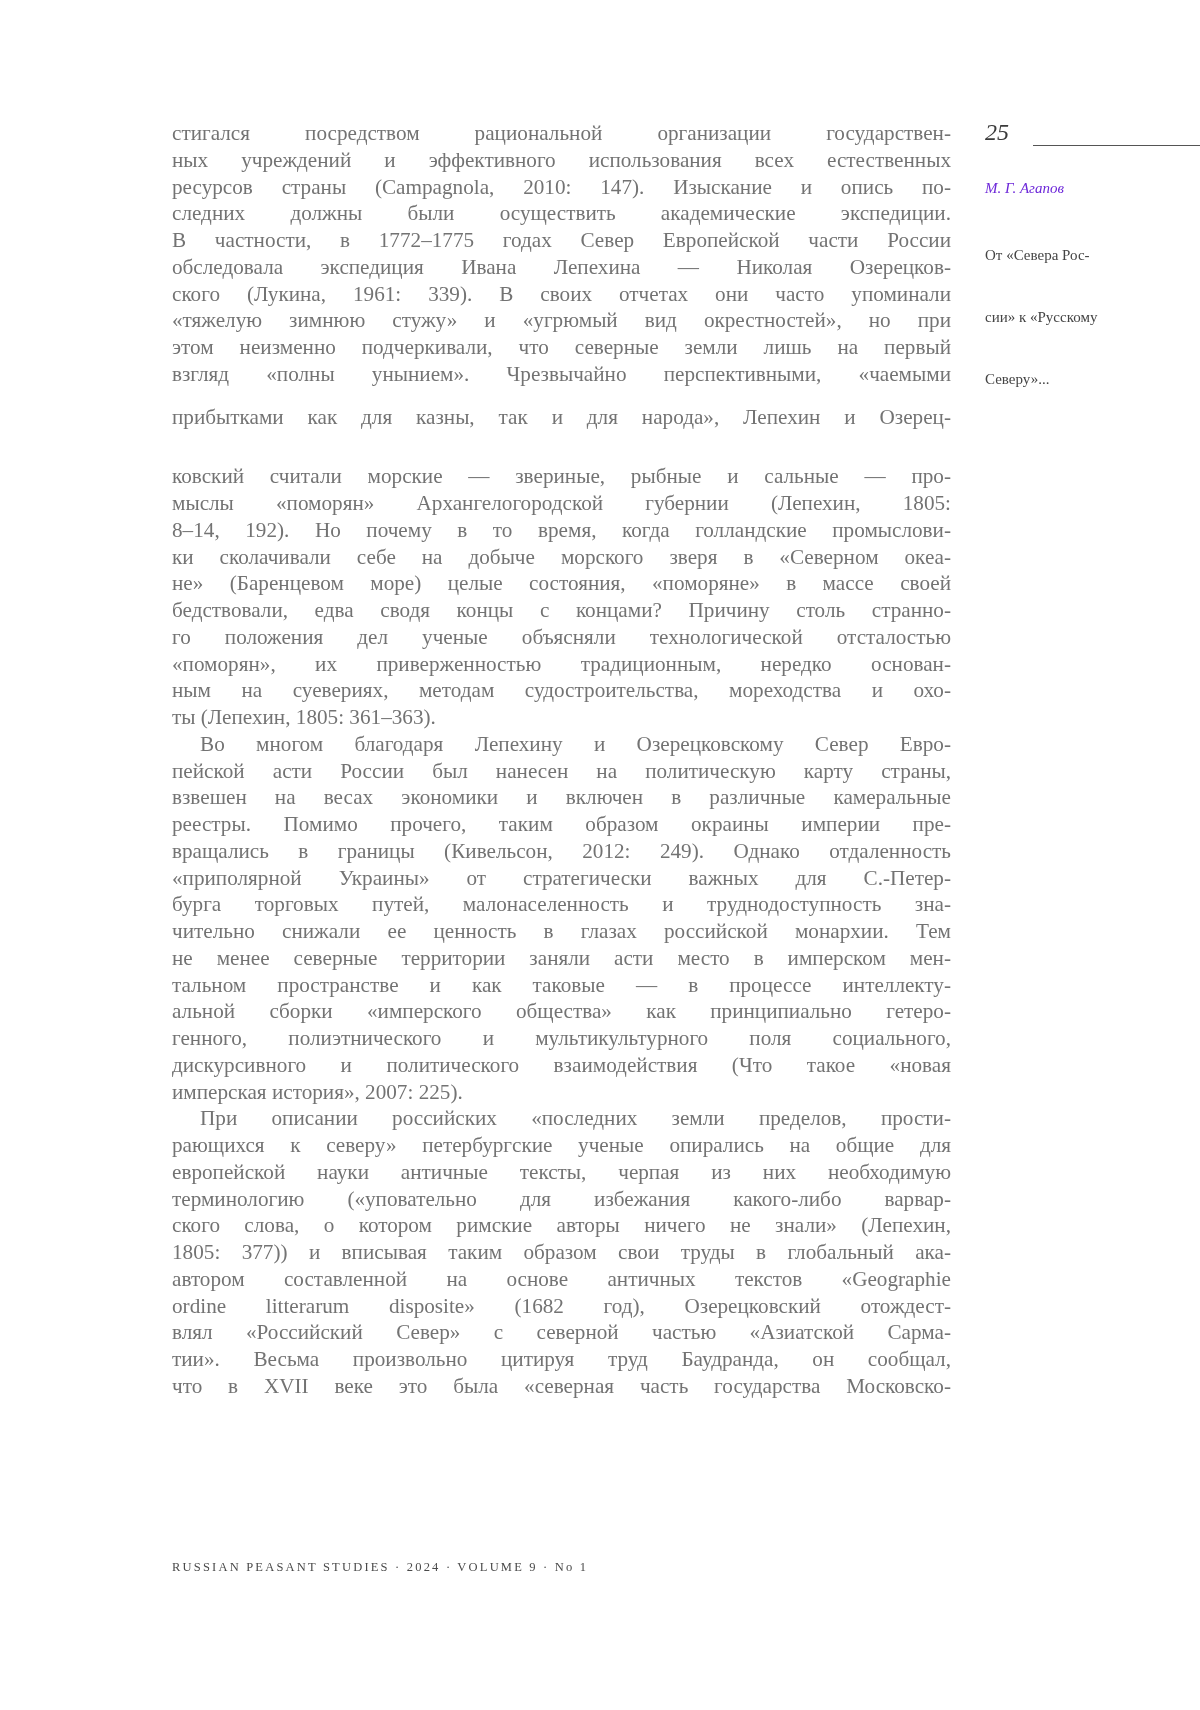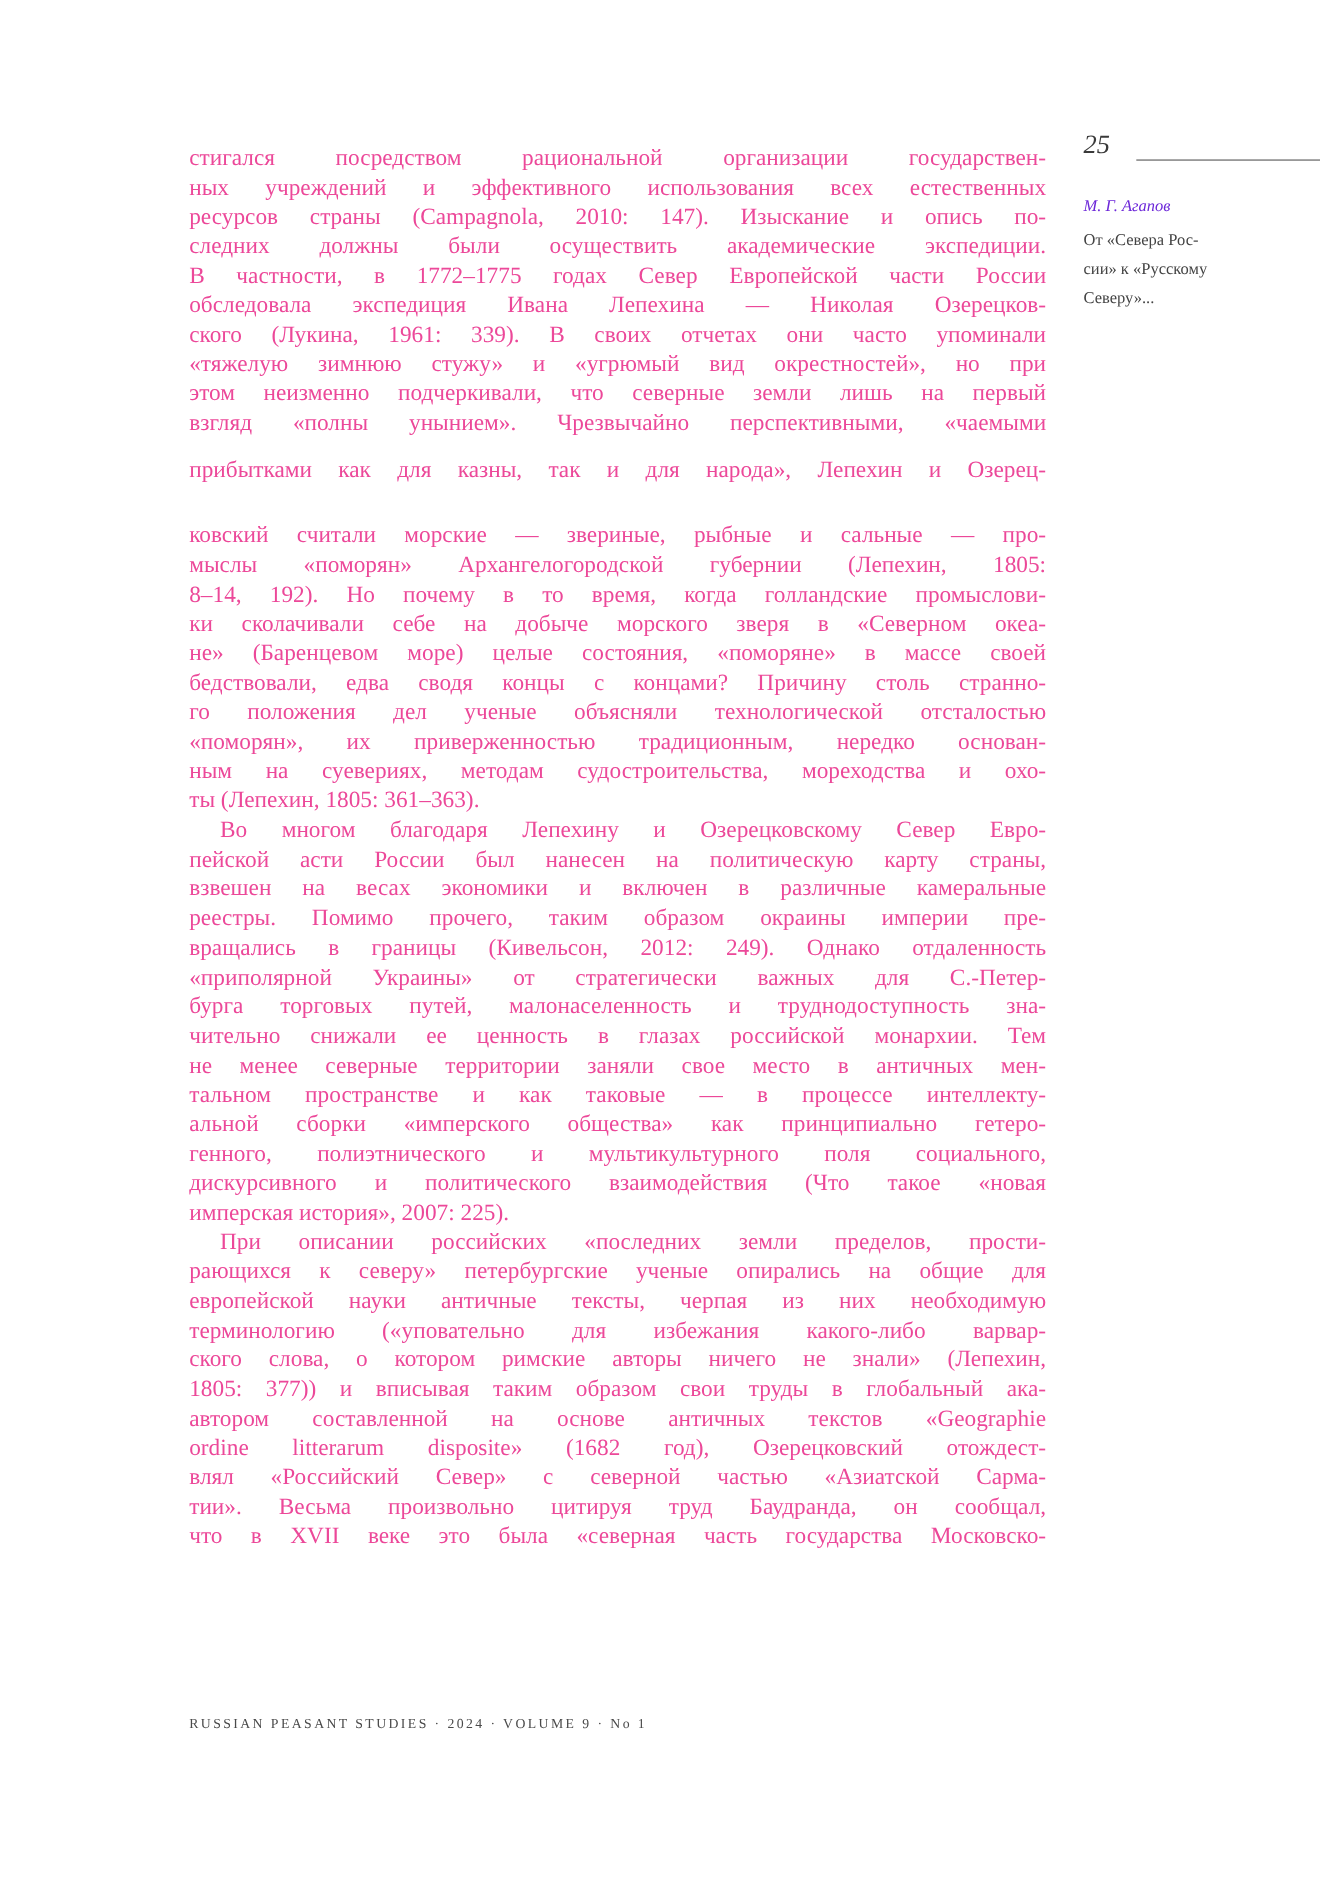--- a/index.html
+++ b/index.html
@@ -1,34 +1,34 @@
 <!DOCTYPE html>
 <html><head>
   <meta charset="utf-8">
   <style>
     html, body { margin: 0; padding: 0; background: #ffffff; }
     body { width: 1200px; height: 1710px; position: relative; overflow: hidden; }
     .page { position: absolute; left: 0; top: 0; width: 1200px; height: 1710px; background: #fff; }
     .body-text {
-      position: absolute; left: 172px; top: 130px; width: 779px;
+      position: absolute; left: 172px; top: 120px; width: 779px;
       font-family: "Liberation Serif", "DejaVu Serif", serif;
-      font-size: 21.2px; line-height: 26.75px; color: #ec4899;
+      font-size: 21.2px; line-height: 26.75px; color: #737373;
     }
     .line { display: block; text-align: justify; text-align-last: justify; white-space: nowrap; height: 26.75px; overflow: visible; }
     .line.last { text-align-last: left; }
     .line.indent { text-indent: 28px; }
     .margin-col {
       position: absolute; left: 985px; top: 118px; width: 215px;
       font-family: "Liberation Serif", "DejaVu Serif", serif; color: #444;
     }
     .page-num { font-style: italic; font-size: 24px; line-height: 28px; color: #3a3a3a; display: inline-block; }
     .rule { position: absolute; left: 48px; top: 27px; width: 167px; height: 1px; background: #555; }
     .author { position: absolute; top: 60px; left: 0; font-style: italic; font-size: 15px; line-height: 20px; color: #6d28d9; white-space: nowrap; }
     .short-title { position: absolute; top: 88px; left: 0; width: 150px; font-size: 15px; line-height: 26px; color: #444; }
-    .short-title span { display: block; white-space: nowrap; }
+    .short-title span { display: block; white-space: nowrap; margin-top: 36px; }
     .footer {
       position: absolute; left: 172px; top: 1560px;
       font-family: "Liberation Serif", "DejaVu Serif", serif;
       font-size: 12.5px; letter-spacing: 2.2px; color: #4a4a4a; white-space: nowrap;
     }
   </style>
 </head>
 <body>
 
 <div class="page">
@@ -56,21 +56,21 @@
       <div class="line" style="white-space: nowrap;">ным на суевериях, методам судостроительства, мореходства и охо-</div>
       <div class="line last">ты (Лепехин, 1805: 361–363).</div>
       <div class="line indent" style="white-space: nowrap;">Во многом благодаря Лепехину и Озерецковскому Север Евро-</div>
       <div class="line" style="white-space: nowrap;">пейской асти России был нанесен на политическую карту страны,</div>
       <div class="line" style="white-space: nowrap;">взвешен на весах экономики и включен в различные камеральные</div>
       <div class="line" style="white-space: nowrap;">реестры. Помимо прочего, таким образом окраины империи пре-</div>
       <div class="line" style="white-space: nowrap;">вращались в границы (Кивельсон, 2012: 249). Однако отдаленность</div>
       <div class="line" style="white-space: nowrap;">«приполярной Украины» от стратегически важных для С.-Петер-</div>
       <div class="line" style="white-space: nowrap;">бурга торговых путей, малонаселенность и труднодоступность зна-</div>
       <div class="line" style="white-space: nowrap;">чительно снижали ее ценность в глазах российской монархии. Тем</div>
-      <div class="line" style="white-space: nowrap;">не менее северные территории заняли свое место в античных мен-</div>
+      <div class="line" style="white-space: nowrap;">не менее северные территории заняли асти место в имперском мен-</div>
       <div class="line" style="white-space: nowrap;">тальном пространстве и как таковые — в процессе интеллекту-</div>
       <div class="line" style="white-space: nowrap;">альной сборки «имперского общества» как принципиально гетеро-</div>
       <div class="line" style="white-space: nowrap;">генного, полиэтнического и мультикультурного поля социального,</div>
       <div class="line" style="white-space: nowrap;">дискурсивного и политического взаимодействия (Что такое «новая</div>
       <div class="line last">имперская история», 2007: 225).</div>
       <div class="line indent" style="white-space: nowrap;">При описании российских «последних земли пределов, прости-</div>
       <div class="line" style="white-space: nowrap;">рающихся к северу» петербургские ученые опирались на общие для</div>
       <div class="line" style="white-space: nowrap;">европейской науки античные тексты, черпая из них необходимую</div>
       <div class="line" style="white-space: nowrap;">терминологию («уповательно для избежания какого-либо варвар-</div>
       <div class="line" style="white-space: nowrap;">ского слова, о котором римские авторы ничего не знали» (Лепехин,</div>

